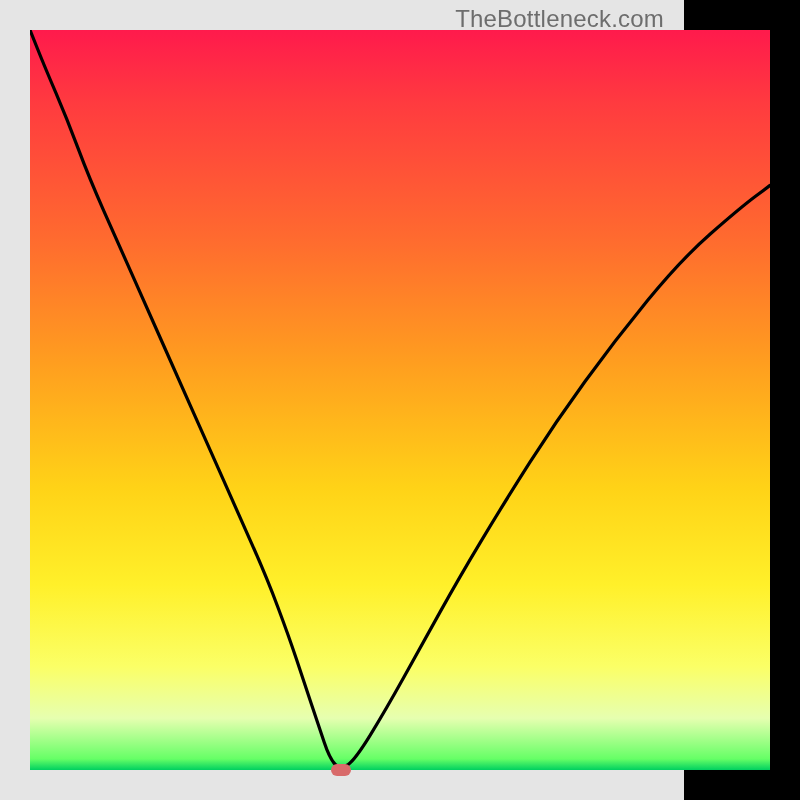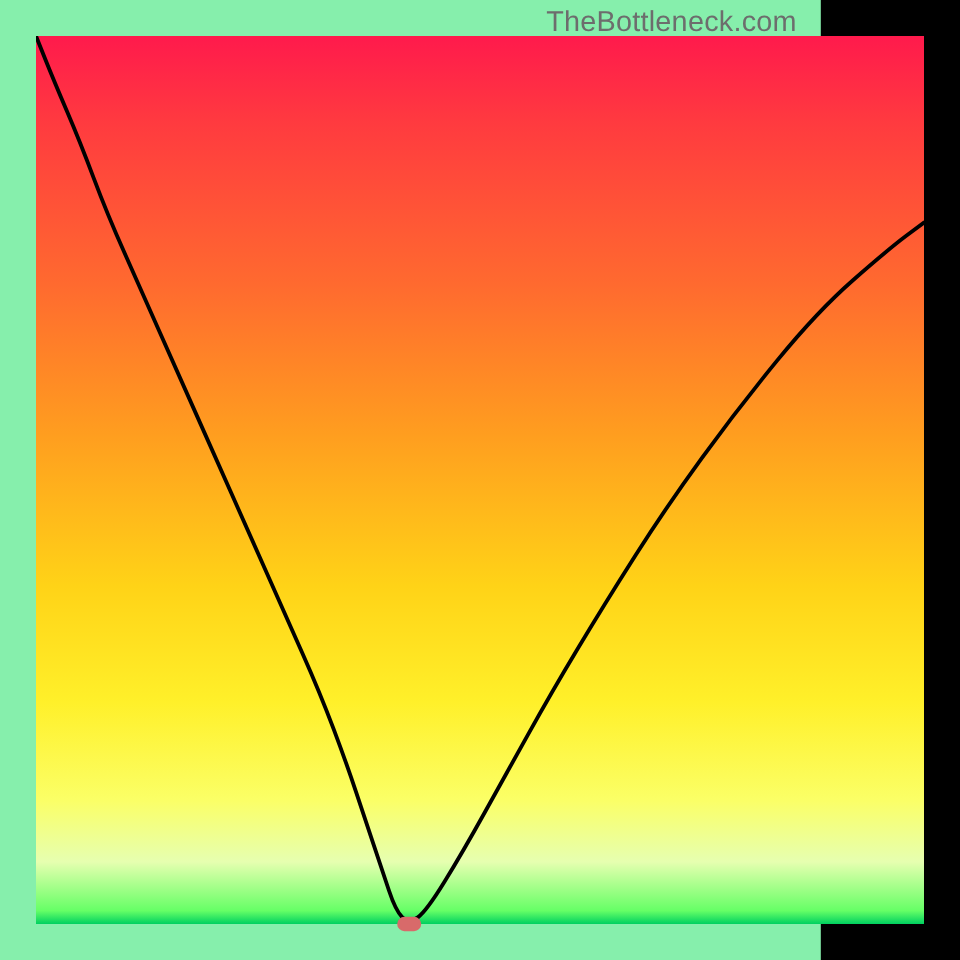--- a/index.html
+++ b/index.html
@@ -10,21 +10,21 @@
     background: #000;
     overflow: hidden;
     font-family: Arial, Helvetica, sans-serif;
   }
   .frame {
     position: absolute;
     top: 0;
     left: 0;
     width: 684px;
     height: 800px;
-    background: #86efac;
+    background: #e5e5e5;
   }
   .plot {
     position: absolute;
     top: 30px;
     left: 30px;
     width: 740px;
     height: 740px;
     
     background: linear-gradient(
       to bottom,

